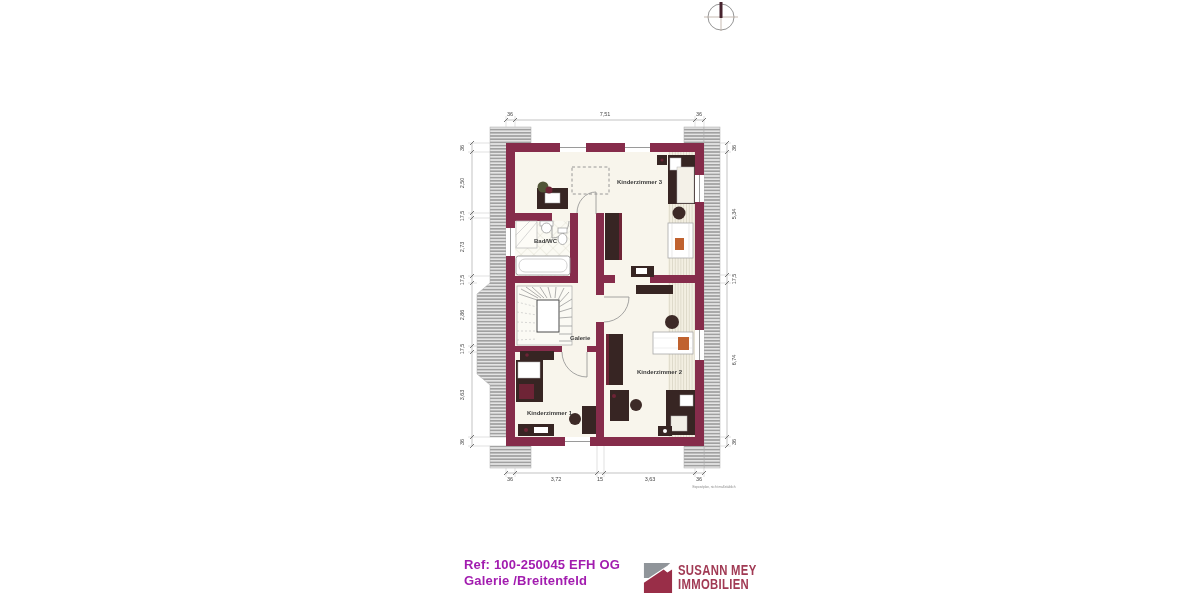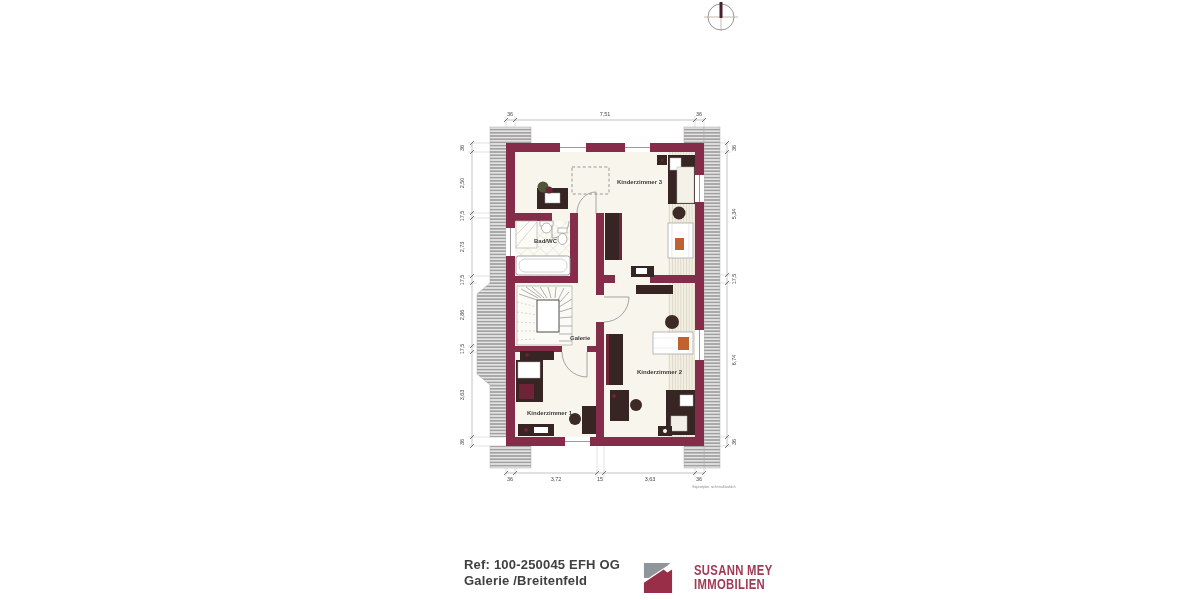--- a/index.html
+++ b/index.html
@@ -1,21 +1,21 @@
 <!DOCTYPE html>
 <html><head>
 <meta charset="utf-8">
 <style>
   html,body{margin:0;padding:0;}
   body{width:1200px;height:600px;position:relative;background:#ffffff;overflow:hidden;
        font-family:"Liberation Sans",sans-serif;}
   #plan-svg{position:absolute;left:440px;top:0;}
-  .footer-ref{position:absolute;left:464px;top:557px;color:#404040;font-size:13px;
+  .footer-ref{position:absolute;left:464px;top:557px;color:#a21caf;font-size:13px;
               font-weight:bold;line-height:1.2;letter-spacing:.2px;}
-  .brand{position:absolute;left:643px;top:561px;display:flex;align-items:center;gap:21px;height:34px;}
+  .brand{position:absolute;left:643px;top:561px;display:flex;align-items:center;gap:5px;height:34px;}
   .brand-text{transform:scaleX(.78);transform-origin:left center;color:#a13a54;
               font-weight:bold;font-size:14.5px;line-height:.95;letter-spacing:.4px;white-space:nowrap;}
   svg text{font-family:"Liberation Sans",sans-serif;}
   .dim{font-size:5.5px;fill:#4a4a4a;}
   .room-label{font-size:6px;font-weight:bold;fill:#3b3b3b;}
   .note{font-size:3.2px;fill:#8a8a8a;}
 </style>
 </head>
 <body>
 

